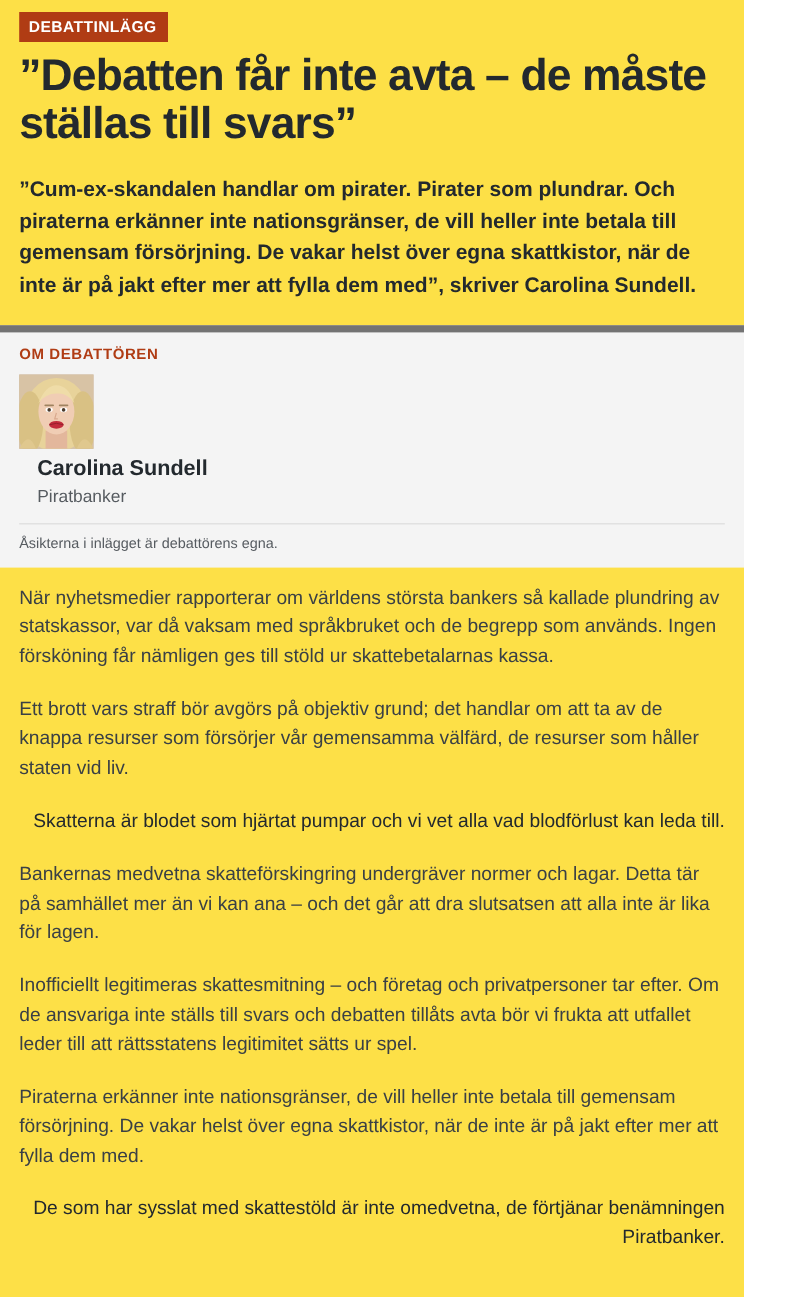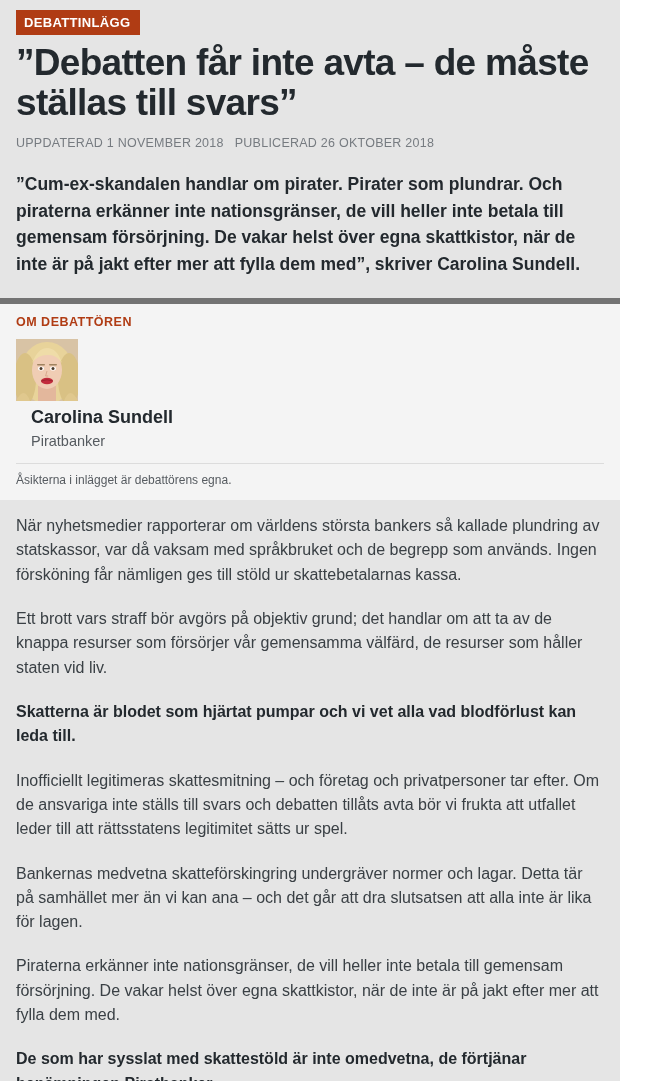--- a/index.html
+++ b/index.html
@@ -14,21 +14,21 @@
     overflow: hidden;
     font-family: "Liberation Sans", sans-serif;
     color: #23292e;
     -webkit-font-smoothing: antialiased;
   }
 
   .page {
     width: 620px;
     height: 1081px;
     position: relative;
-    background: #e5e5e5;
+    background: #fde047;
     overflow: hidden;
   }
 
   .pad {
     padding-left: 16px;
     padding-right: 16px;
   }
 
   
   .badge-row {
@@ -147,45 +147,41 @@
     padding-top: 14px;
   }
   .body-copy p {
     margin: 0 0 20px 0;
     font-size: 16px;
     line-height: 1.52;
     color: #3a4045;
     max-width: 628px;
   }
   .body-copy p.strong {
-    font-weight: bold;
-    color: #23292e;
+    font-weight: normal;
+    color: #23292e;
+    text-align: right;
   }
   .body-copy p:last-child {
     margin-bottom: 0;
   }
 </style>
 </head>
 <body>
 
 <div class="page">
 
   <div class="pad badge-row">
     <span class="badge">DEBATTINLÄGG</span>
   </div>
 
   <div class="pad">
     <h1 class="headline">”Debatten får inte avta – de måste ställas till svars”</h1>
   </div>
 
-  <div class="pad">
-    <div class="dates">
-      <span>UPPDATERAD 1 NOVEMBER 2018</span><span class="gap"></span><span>PUBLICERAD 26 OKTOBER 2018</span>
-    </div>
-  </div>
 
   <div class="pad">
     <p class="lead">”Cum-ex-skandalen handlar om pirater. Pirater som plundrar. Och piraterna erkänner inte nationsgränser, de vill heller inte betala till gemensam försörjning. De vakar helst över egna skattkistor, när de inte är på jakt efter mer att fylla dem med”, skriver Carolina Sundell.</p>
   </div>
 
   <section class="author-box">
     <div class="author-kicker">OM DEBATTÖREN</div>
 
     <div class="author-row">
       <div class="avatar">
@@ -235,19 +231,19 @@
 
     <div class="author-divider"></div>
 
     <div class="author-disclaimer">Åsikterna i inlägget är debattörens egna.</div>
   </section>
 
   <article class="pad body-copy">
     <p>När nyhetsmedier rapporterar om världens största bankers så kallade plundring av statskassor, var då vaksam med språkbruket och de begrepp som används. Ingen försköning får nämligen ges till stöld ur skattebetalarnas kassa.</p>
     <p>Ett brott vars straff bör avgörs på objektiv grund; det handlar om att ta av de knappa resurser som försörjer vår gemensamma välfärd, de resurser som håller staten vid liv.</p>
     <p class="strong">Skatterna är blodet som hjärtat pumpar och vi vet alla vad blodförlust kan leda till.</p>
+    <p>Bankernas medvetna skatteförskingring undergräver normer och lagar. Detta tär på samhället mer än vi kan ana – och det går att dra slutsatsen att alla inte är lika för lagen.</p>
     <p>Inofficiellt legitimeras skattesmitning – och företag och privatpersoner tar efter. Om de ansvariga inte ställs till svars och debatten tillåts avta bör vi frukta att utfallet leder till att rättsstatens legitimitet sätts ur spel.</p>
-    <p>Bankernas medvetna skatteförskingring undergräver normer och lagar. Detta tär på samhället mer än vi kan ana – och det går att dra slutsatsen att alla inte är lika för lagen.</p>
     <p>Piraterna erkänner inte nationsgränser, de vill heller inte betala till gemensam försörjning. De vakar helst över egna skattkistor, när de inte är på jakt efter mer att fylla dem med.</p>
     <p class="strong">De som har sysslat med skattestöld är inte omedvetna, de förtjänar benämningen Piratbanker.</p>
   </article>
 
 </div>
 
 </body></html>

